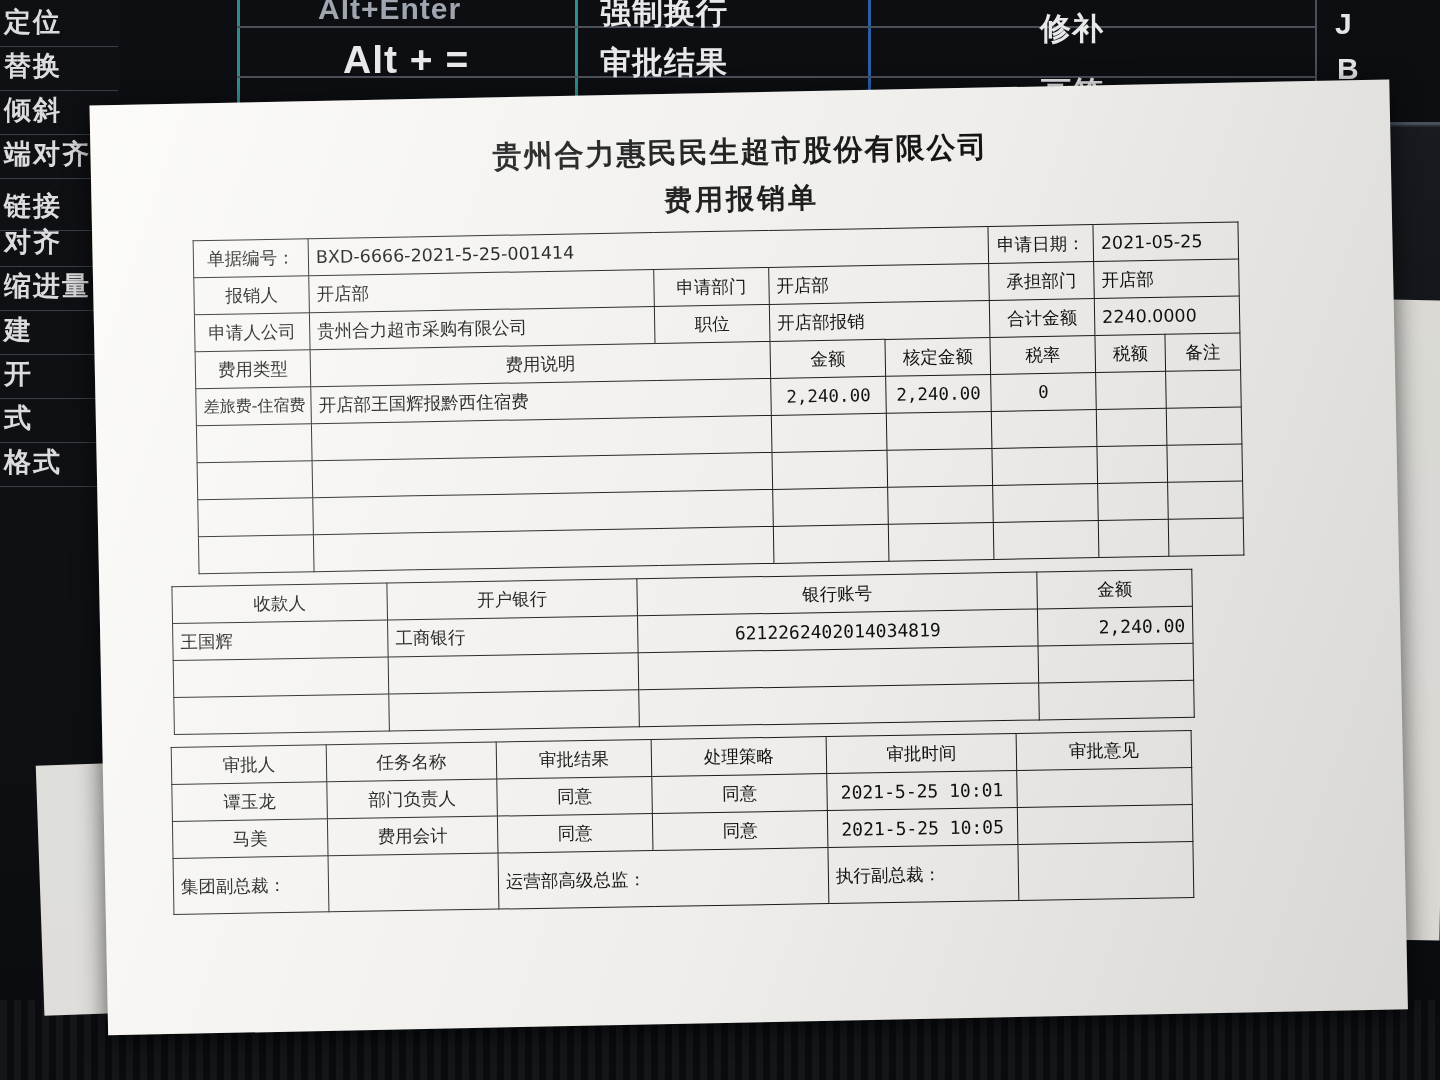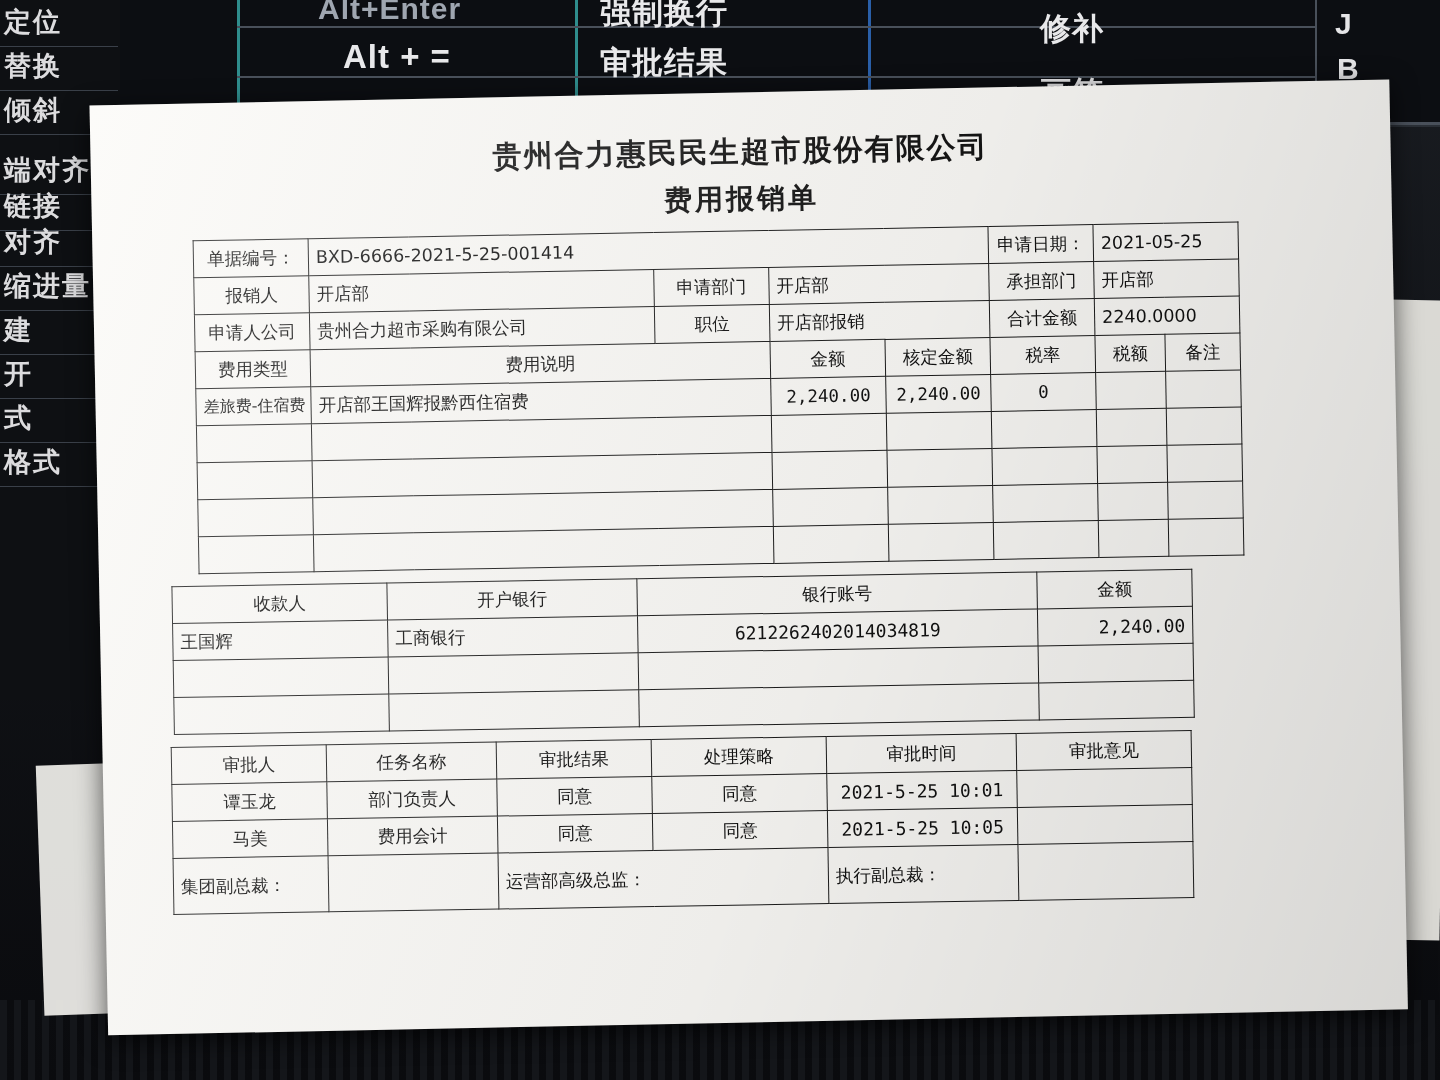--- a/index.html
+++ b/index.html
@@ -175,32 +175,32 @@
   <div class="grid-line" style="left:1315px; top:0; width:2px; height:125px;"></div>
   <div class="grid-line" style="left:237px; top:26px; width:1080px; height:2px;"></div>
   <div class="grid-line" style="left:237px; top:76px; width:1080px; height:2px;"></div>
   <div class="grid-line" style="left:0; top:122px; width:1440px; height:3px;"></div>
 
   <div class="bg-cell" style="left:318px; top:-8px; font-size:30px; color:#9fa6b0;">Alt+Enter</div>
   <div class="bg-cell" style="left:600px; top:-8px; font-size:31px;">强制换行</div>
   <div class="bg-cell" style="left:1040px; top:8px; font-size:31px;">修补</div>
   <div class="right-letter" style="left:1335px; top:7px;">J</div>
 
-  <div class="bg-cell" style="left:343px; top:38px; font-size:33px;">Alt + =</div>
+  <div class="bg-cell" style="left:343px; top:38px; font-size:39px;">Alt + =</div>
   <div class="bg-cell" style="left:600px; top:42px; font-size:31px;">审批结果</div>
   <div class="bg-cell" style="left:1040px; top:72px; font-size:31px;">画笔</div>
   <div class="right-letter" style="left:1337px; top:52px;">B</div>
 
   <div class="bg-cell" style="left:600px; top:90px; font-size:31px;">切换公式引</div>
 
   <div class="left-panel">
     <div class="left-item" style="top:0px;">定位</div>
     <div class="left-item" style="top:44px;">替换</div>
     <div class="left-item" style="top:88px;">倾斜</div>
-    <div class="left-item" style="top:148px;">端对齐</div>
+    <div class="left-item" style="top:132px;">端对齐</div>
     <div class="left-item" style="top:184px;">链接</div>
     <div class="left-item" style="top:220px;">对齐</div>
     <div class="left-item" style="top:264px;">缩进量</div>
     <div class="left-item" style="top:308px;">建</div>
     <div class="left-item" style="top:352px;">开</div>
     <div class="left-item" style="top:396px;">式</div>
     <div class="left-item" style="top:440px;">格式</div>
   </div>
 
   <div class="desk-weave"></div>

